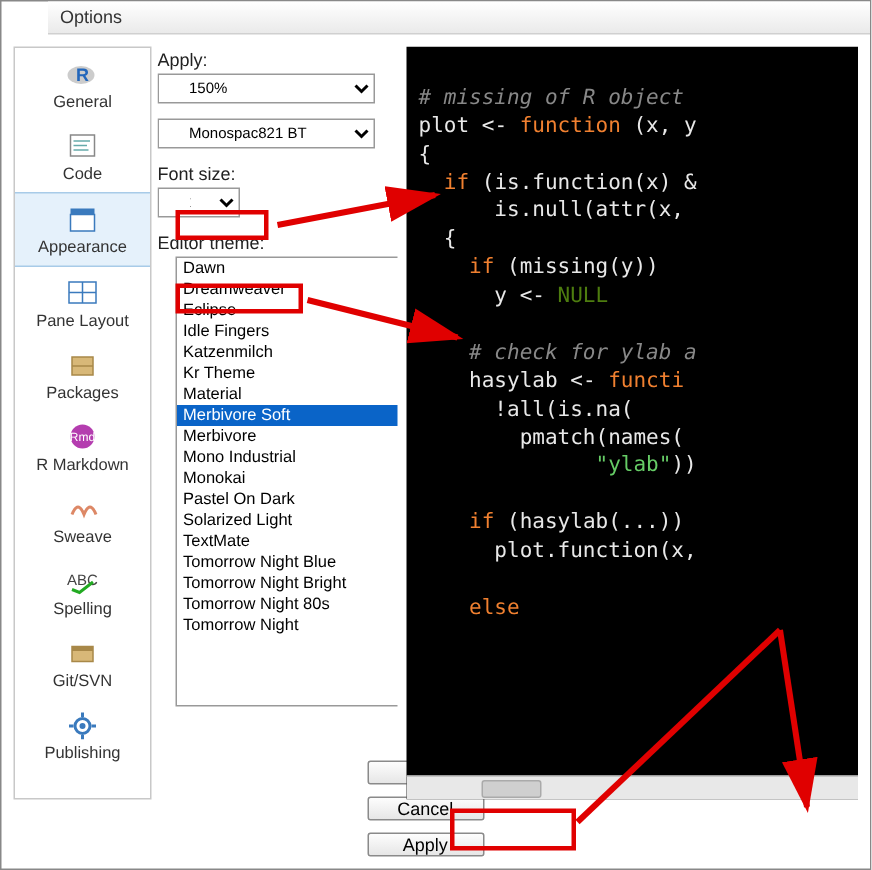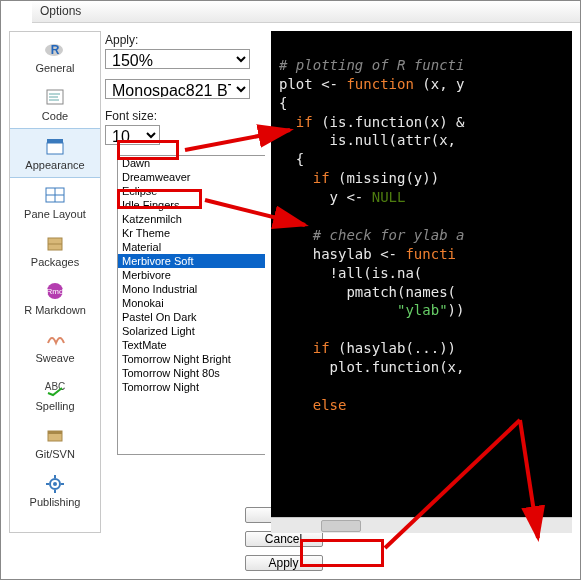--- a/index.html
+++ b/index.html
@@ -7,21 +7,21 @@
 .window { width: 581px; height: 580px; background: #fff; border: 1px solid #888; display: flex; flex-direction: column; }
 .titlebar { height: 22px; background: linear-gradient(#fff,#eaeaea); border-bottom: 1px solid #d0d0d0; padding: 3px 8px; font-size: 12px; color: #333; margin-left: 31px; }
 .body { flex: 1; display: flex; padding: 8px; gap: 4px; overflow: hidden; }
 .sidebar { width: 92px; border: 1px solid #c8c8c8; background: #fff; display: flex; flex-direction: column; align-items: stretch; overflow: hidden; }
 .sidebar-item { display: flex; flex-direction: column; align-items: center; padding: 6px 2px 6px; cursor: pointer; font-size: 11px; color: #333; }
 .sidebar-item.selected { background: #e5f1fb; border-top: 1px solid #a8cbe8; border-bottom: 1px solid #a8cbe8; }
 .sidebar-item .icon { width: 24px; height: 22px; margin-bottom: 2px; display: flex; align-items: center; justify-content: center; }
 .content { flex: 1; display: flex; gap: 6px; overflow: hidden; }
 .settings-col { width: 160px; overflow: hidden; padding-top: 2px; position: relative; }
 .label { font-size: 12px; color: #222; margin-bottom: 2px; display: block; }
-.dropdown { width: 145px; border: 1px solid #999; background: #fff; font-size: 16px; padding: 1px 2px; height: 20px; }
+.dropdown { width: 145px; border: 1px solid #999; background: #fff; font-size: 10px; padding: 1px 16px; height: 20px; }
 .small-dropdown { width: 55px; }
 .theme-list { width: 150px; height: 300px; border: 1px solid #999; background: #fff; overflow-y: auto; font-size: 11px; margin-left: 12px; }
 .theme-list div { padding: 1px 4px; white-space: nowrap; cursor: pointer; }
 .theme-list div.selected { background: #0a64c8; color: #fff; }
 .preview { flex: 1; background: #000; color: #ccc; font-family: "Consolas", monospace; font-size: 14px; padding: 6px 8px; white-space: pre; overflow: hidden; line-height: 1.35; position: relative; }
 .buttons { height: 38px; display: flex; justify-content: flex-end; align-items: center; gap: 8px; padding: 0 14px 8px 0; flex-direction: column; }
 .btn { min-width: 78px; height: 23px; border: 1px solid #8a8a8a; background: linear-gradient(#fdfdfd,#e6e6e6); font-size: 12px; cursor: pointer; border-radius: 2px; }
 .scrollbar-h { position: absolute; bottom: 0; left: 0; right: 0; height: 16px; background: #e8e8e8; border-top: 1px solid #c5c5c5; display: flex; align-items: center; }
 .scrollbar-h .thumb { width: 40px; height: 12px; background: #cfcfcf; border: 1px solid #aaa; margin-left: 50px; border-radius: 2px; }
 .kw-comment { color: #888; font-style: italic; }
@@ -150,43 +150,45 @@
         <div style="height:10px"></div>
         <select class="dropdown">
           <option>Monospac821 BT</option>
         </select>
         <div style="height:10px"></div>
         <span class="label">Font size:</span>
         <select class="dropdown small-dropdown">
           <option>10</option>
         </select>
         <div style="height:10px"></div>
+        <span class="label">Editor theme:</span>
         <div class="theme-list" id="theme-list">
             <div>Dawn</div>
             <div>Dreamweaver</div>
             <div>Eclipse</div>
             <div>Idle Fingers</div>
             <div>Katzenmilch</div>
             <div>Kr Theme</div>
             <div>Material</div>
             <div class="selected">Merbivore Soft</div>
             <div>Merbivore</div>
             <div>Mono Industrial</div>
             <div>Monokai</div>
             <div>Pastel On Dark</div>
             <div>Solarized Light</div>
             <div>TextMate</div>
+            <div>Tomorrow Night Blue</div>
             <div>Tomorrow Night Bright</div>
             <div>Tomorrow Night 80s</div>
             <div>Tomorrow Night</div>
           </div>
       </div>
 
       <div class="preview" id="preview">
-<span class="kw-comment"># plotting of R functi</span>
+<span class="kw-comment"># missing of R object</span>
 <span class="kw-white">plot </span><span class="kw-punct">&lt;-</span><span class="kw-keyword"> function </span><span class="kw-paren">(x, y</span>
 <span class="kw-paren">{</span>
 <span class="kw-keyword">  if </span><span class="kw-white">(is.function(x) &amp;</span>
 <span class="kw-white">      is.null(attr(x,</span>
 <span class="kw-paren">  {</span>
 <span class="kw-keyword">    if </span><span class="kw-white">(missing(y))</span>
 <span class="kw-white">      y </span><span class="kw-punct">&lt;-</span><span class="kw-const"> NULL</span>
 
 <span class="kw-comment">    # check for ylab a</span>
 <span class="kw-white">    hasylab </span><span class="kw-punct">&lt;-</span><span class="kw-keyword"> functi</span>

